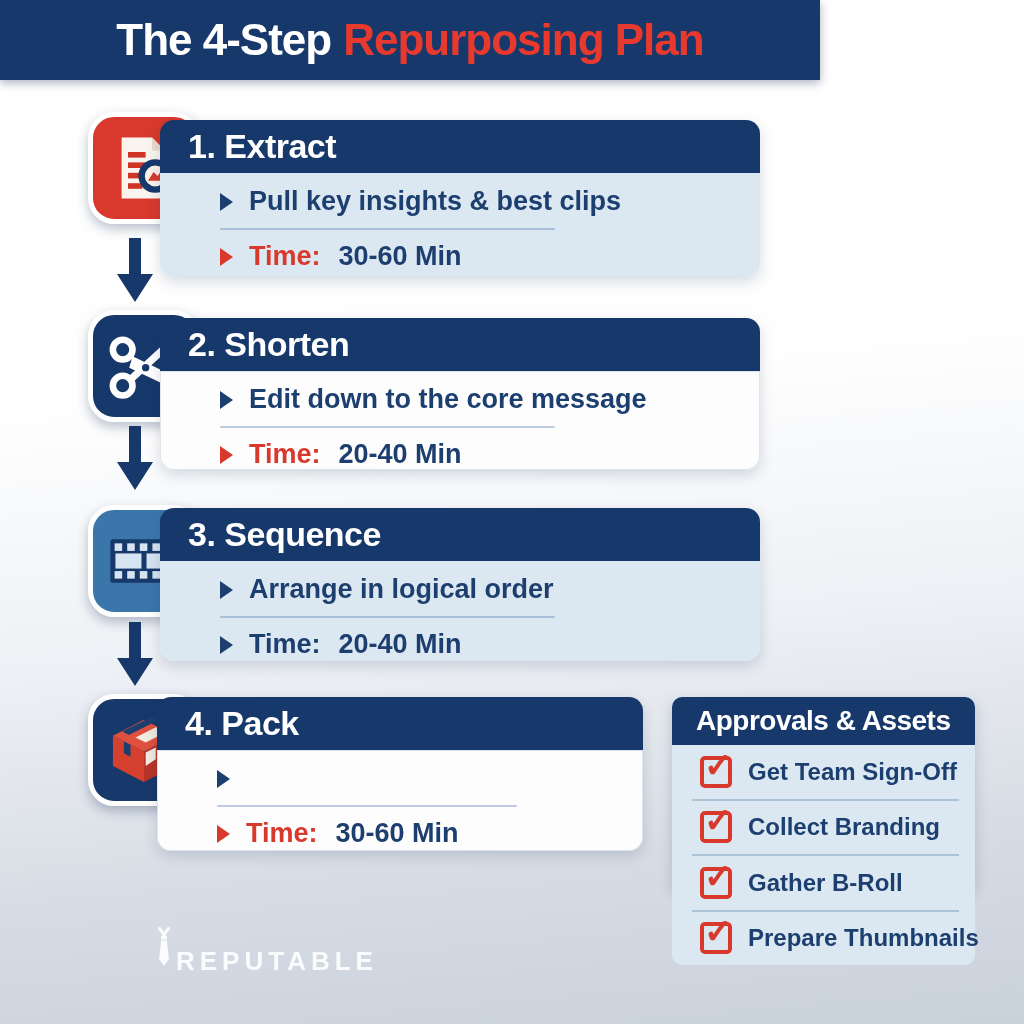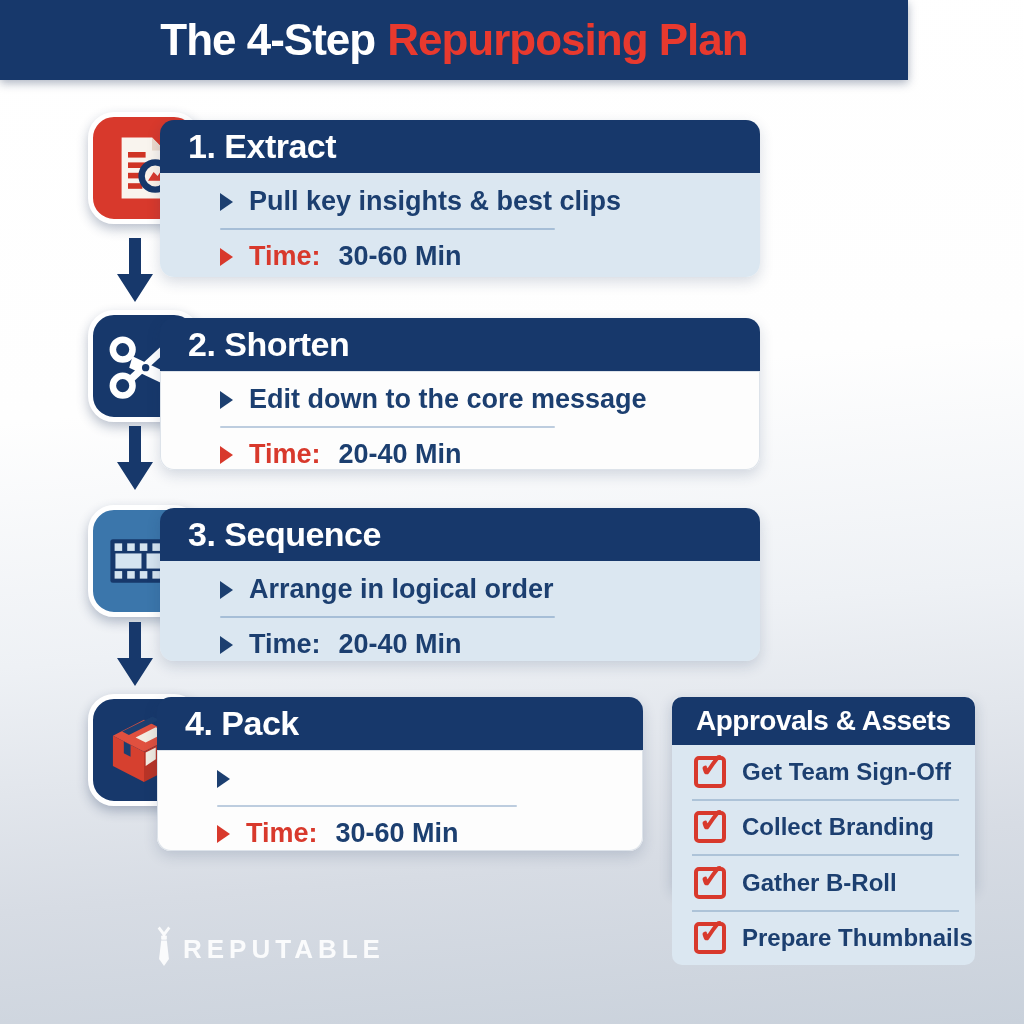--- a/index.html
+++ b/index.html
@@ -5,21 +5,21 @@
   html,body { margin:0; padding:0; }
   body { font-family:"Liberation Sans", sans-serif; }
 
   .poster {
     position:relative; width:1024px; height:1024px; overflow:hidden;
     background:linear-gradient(175deg,#ffffff 0%,#fefefe 38%,#eef1f5 60%,#d7dce4 82%,#c9d1db 100%);
   }
 
   
   .topbar {
-    position:absolute; top:0; left:0; width:908px; height:80px;
+    position:absolute; top:0; left:0; width:820px; height:80px;
     background:#17386b; display:flex; align-items:center; justify-content:center;
     box-shadow:0 3px 9px rgba(15,35,75,.35);
   }
   .topbar h1 { margin:0; font-size:44px; font-weight:bold; letter-spacing:-1px; white-space:nowrap; }
   .title-main { color:#ffffff; }
   .title-accent { color:#e8392e; margin-left:12px; }
 
   
   .step-icon {
     position:absolute; left:88px; width:112px; height:112px; box-sizing:border-box;
@@ -67,32 +67,32 @@
   .time-value { color:#1c3f70; }
 
   
   .sidebar { position:absolute; left:672px; top:697px; width:303px; height:192px;
              border-radius:6px; box-shadow:0 5px 14px rgba(25,50,90,.2); }
   .sidebar-header { height:48px; background:#17386b; border-radius:10px 10px 0 0;
                     display:flex; align-items:center; padding-left:24px;
                     color:#ffffff; font-size:28px; font-weight:bold; letter-spacing:-0.5px; }
   .sidebar-body { height:220px; background:#dbe7f1; border-radius:0 0 10px 10px;
                   display:flex; flex-direction:column; }
-  .check-row { flex:1; display:flex; align-items:center; gap:16px; padding-left:22px;
+  .check-row { flex:1; display:flex; align-items:center; gap:16px; padding-left:28px;
                font-size:24px; font-weight:bold; color:#1c3f70; white-space:nowrap; }
   .row-sep { height:2px; background:rgba(90,130,170,.35); margin:0 16px 0 20px; flex:0 0 auto; }
 
   .checkbox { position:relative; width:24px; height:24px; border:4px solid #d8392c;
               border-radius:5px; flex:0 0 auto; }
   .checkbox::after { content:"✓"; position:absolute; left:0px; top:-15px;
                      font-size:34px; font-weight:bold; color:#d8392c; }
 
   
-  .watermark { position:absolute; left:152px; top:924px; display:flex; align-items:center;
-               gap:7px; color:rgba(255,255,255,.88); }
+  .watermark { position:absolute; left:152px; top:924px; display:flex; align-items:flex-end;
+               color:rgba(255,255,255,.88); }
   .wm-text { font-size:26px; font-weight:bold; line-height:26px; letter-spacing:5px; }
 </style>
 </head>
 <body>
 
 <div class="poster">
 
   <header class="topbar">
     <h1><span class="title-main">The 4-Step</span><span class="title-accent">Repurposing Plan</span></h1>
   </header>

